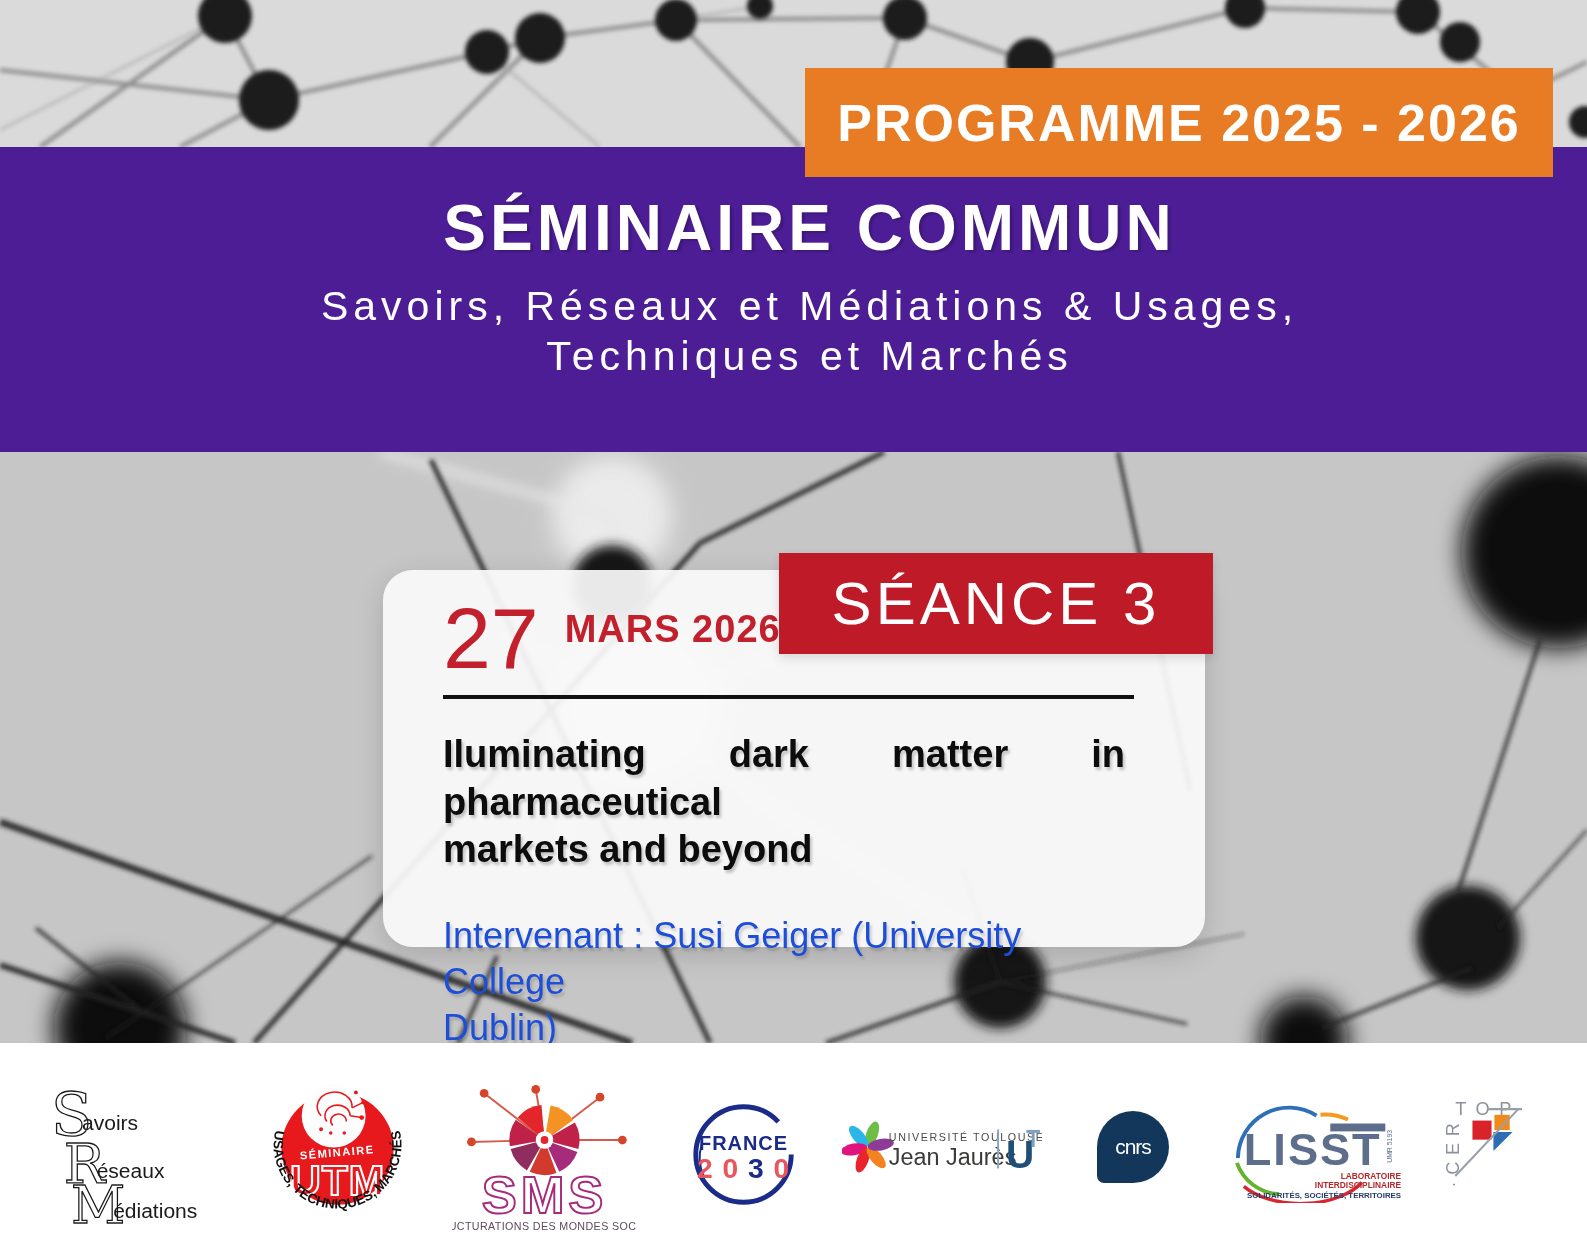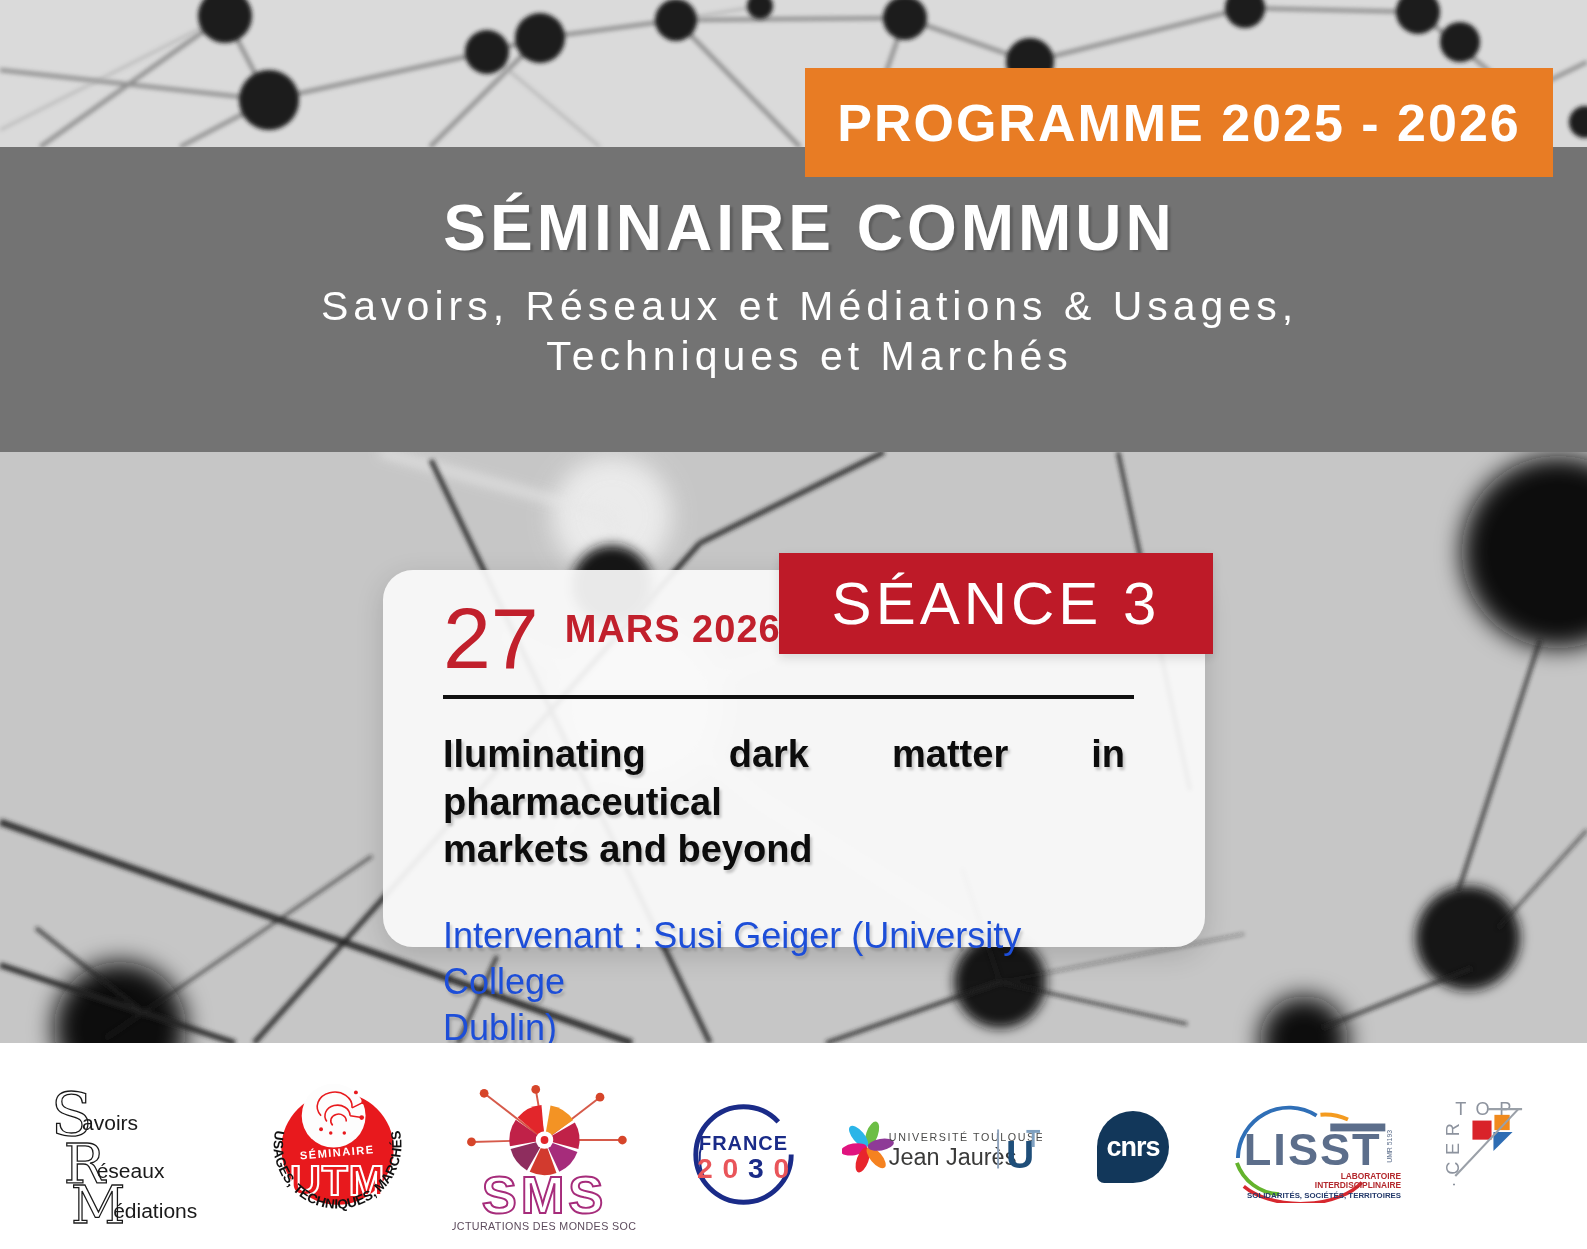--- a/index.html
+++ b/index.html
@@ -5,21 +5,21 @@
   html,body{margin:0;padding:0;background:#888;}
   .poster{
     position:relative;width:1587px;height:1249px;overflow:hidden;
     font-family:"Liberation Sans",sans-serif;background:#c6c6c6;
   }
   .bg-svg{position:absolute;left:0;top:0;z-index:0;}
 
   
   .band-red{
     position:absolute;left:0;top:147px;width:1587px;height:305px;
-    background:#737373;z-index:2;display:flex;flex-direction:column;
+    background:#4c1d95;z-index:2;display:flex;flex-direction:column;
     align-items:center;justify-content:flex-start;padding-top:44px;box-sizing:border-box;
     color:#fff;text-align:center;padding-left:32px;
   }
   .band-title{
     font-size:64px;font-weight:bold;letter-spacing:4px;
     text-shadow:3px 2px 2px rgba(0,0,0,.18);
   }
   .band-sub{margin-top:16px;font-size:41px;font-weight:400;letter-spacing:5px;line-height:1.22;}
 
   
@@ -54,21 +54,21 @@
 
   
   .footer{position:absolute;left:0;top:1043px;width:1587px;height:206px;background:#fff;z-index:2;}
   .logo{position:absolute;}
   svg text{font-family:"Liberation Sans",sans-serif;}
   .srm-big{font-family:"DejaVu Serif",serif;}
   .cnrs-blob{
     width:72px;height:72px;background:#12375a;border-radius:50% 50% 50% 10%;
     display:flex;align-items:center;justify-content:center;
   }
-  .cnrs-blob span{color:#fff;font-weight:bold;font-size:27px;letter-spacing:-1px;}
+  .cnrs-blob span{color:#fff;font-weight:normal;font-size:21px;letter-spacing:-1px;}
 </style>
 </head>
 <body>
 
 <div class="poster">
 
   <svg class="bg-svg" width="1587" height="1249" viewBox="0 0 1587 1249">
     <defs>
       <filter id="b1" x="-50%" y="-50%" width="200%" height="200%">
           <feGaussianBlur stdDeviation="2"></feGaussianBlur>

